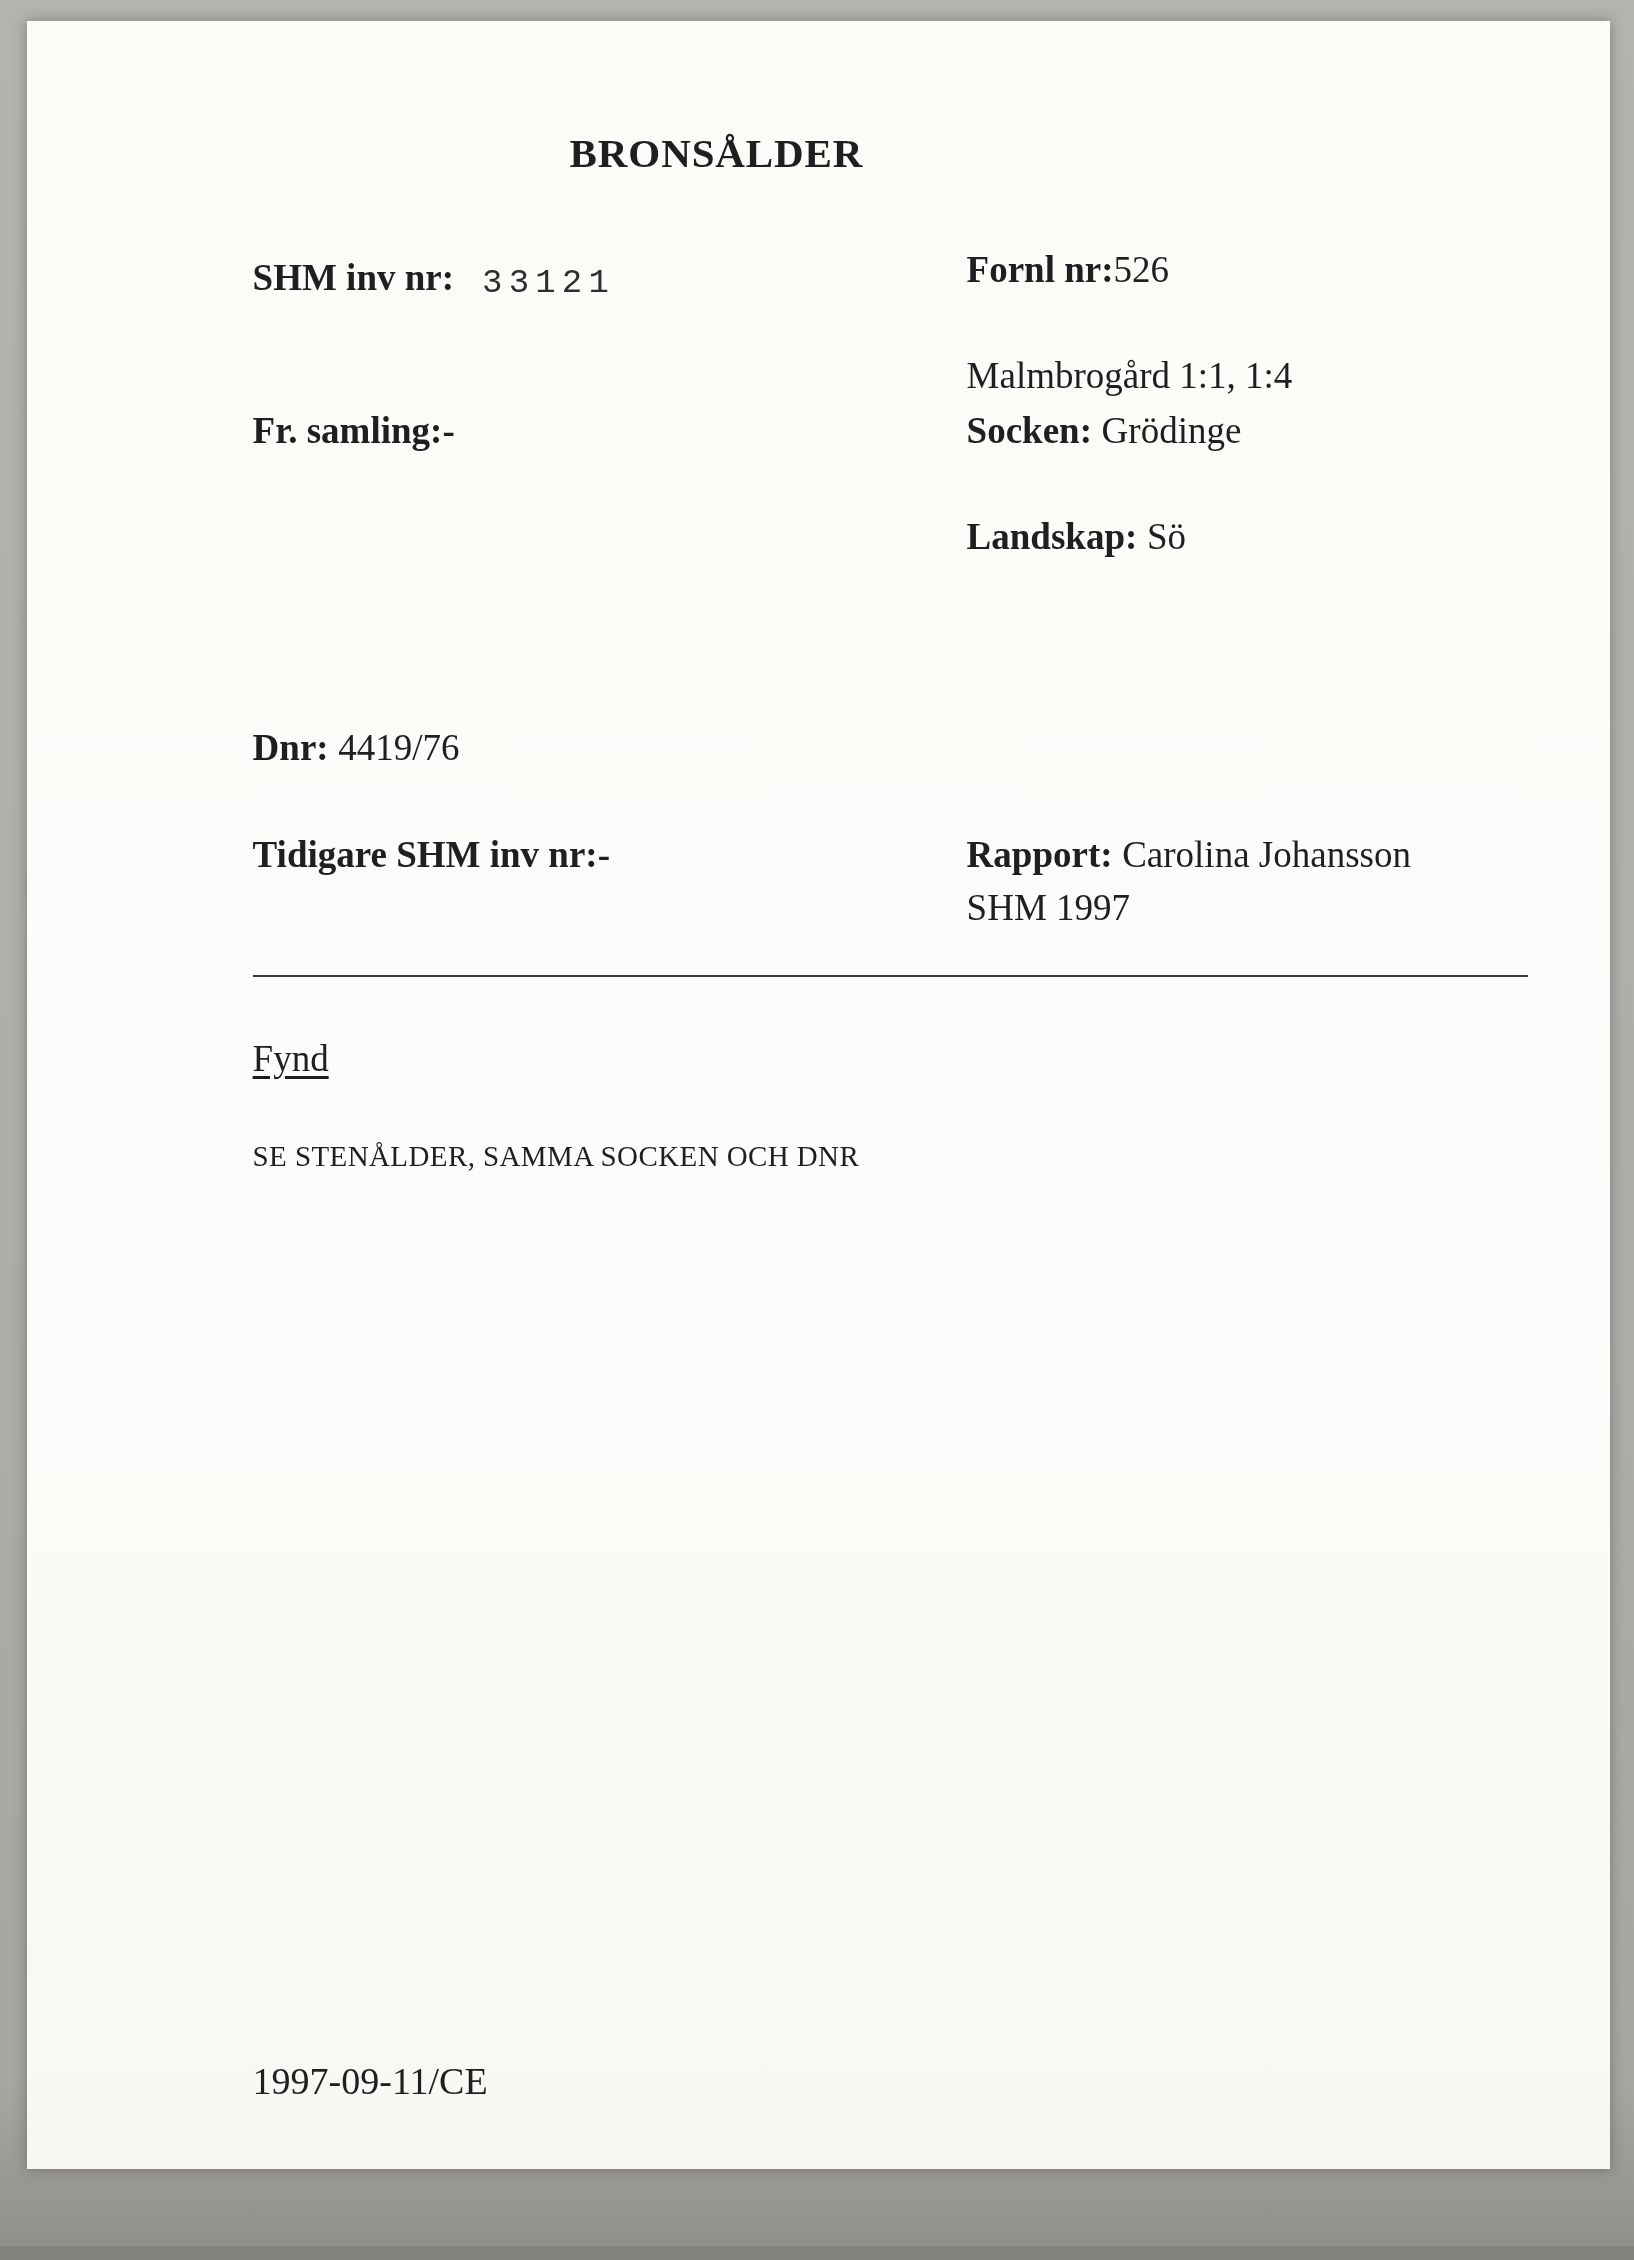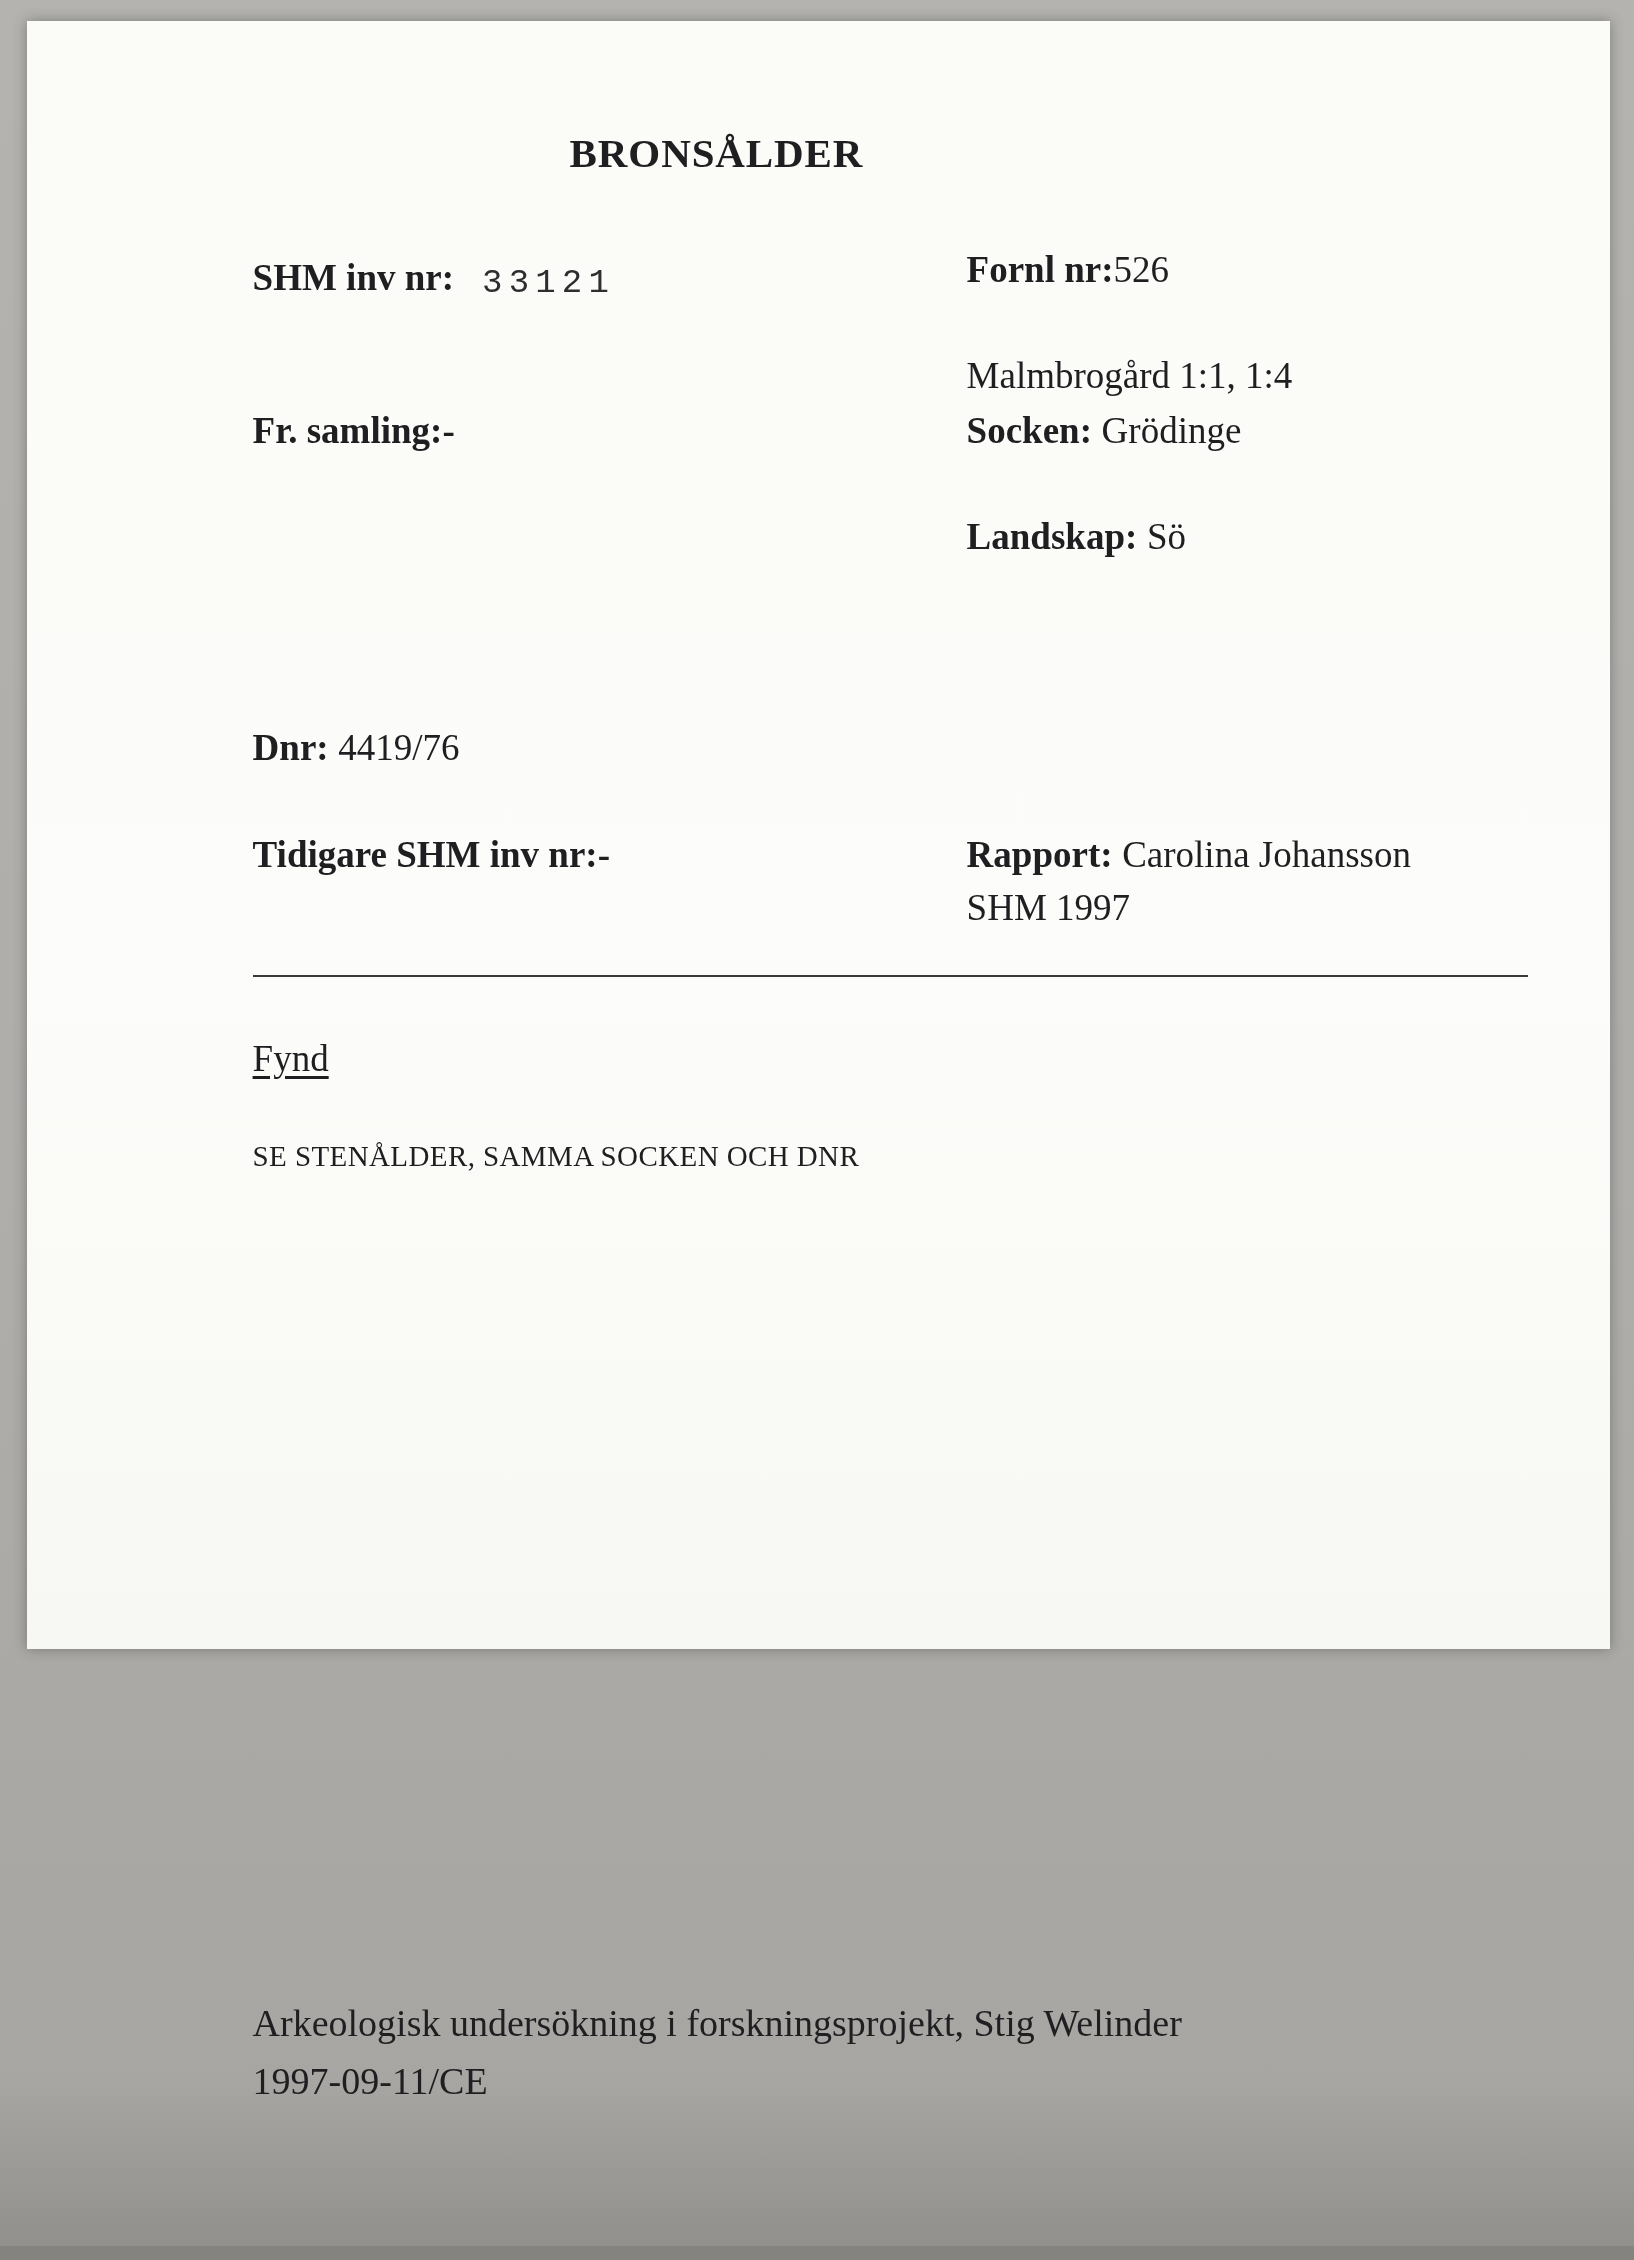--- a/index.html
+++ b/index.html
@@ -21,21 +21,21 @@
     position: absolute;
     left: 0; right: 0; bottom: 0;
     height: 14px;
     background: #84837f;
   }
   .page {
     position: absolute;
     left: 26.6px;
     top: 21px;
     width: 1583px;
-    height: 1628px;
+    height: 2148px;
     background: linear-gradient(180deg, #fbfbf8 0%, #fcfcfa 60%, #f7f7f3 100%);
     box-shadow: 0 0 12.4px rgba(60,60,58,0.45);
   }
   .abs { position: absolute; white-space: nowrap; }
   .doc-title {
     font-size: 41px;
     font-weight: bold;
     letter-spacing: 0.9px;
   }
   .line {
@@ -121,20 +121,19 @@
     <div class="abs line" style="left:940px; top:860px;">
       <span>SHM 1997</span>
     </div>
 
     <div class="divider" style="left:226px; top:954px; width:1275px;"></div>
 
     <div class="abs fynd-heading" style="left:226px; top:1016px;">Fynd</div>
 
     <div class="abs fynd-text" style="left:226px; top:1119px;">SE STENÅLDER, SAMMA SOCKEN OCH DNR</div>
 
-    <div class="abs footer-line" style="left:226px; top:1974px;">Arkeologisk undersökning i forskningsprojekt, Stig Welinder</div>
 
     <div class="abs footer-line" style="left:226px; top:2032px;">1997-09-11/CE</div>
 
   </div>
   <div class="scan-edge-bottom"></div>
 </div>
 
 
 </body></html>

